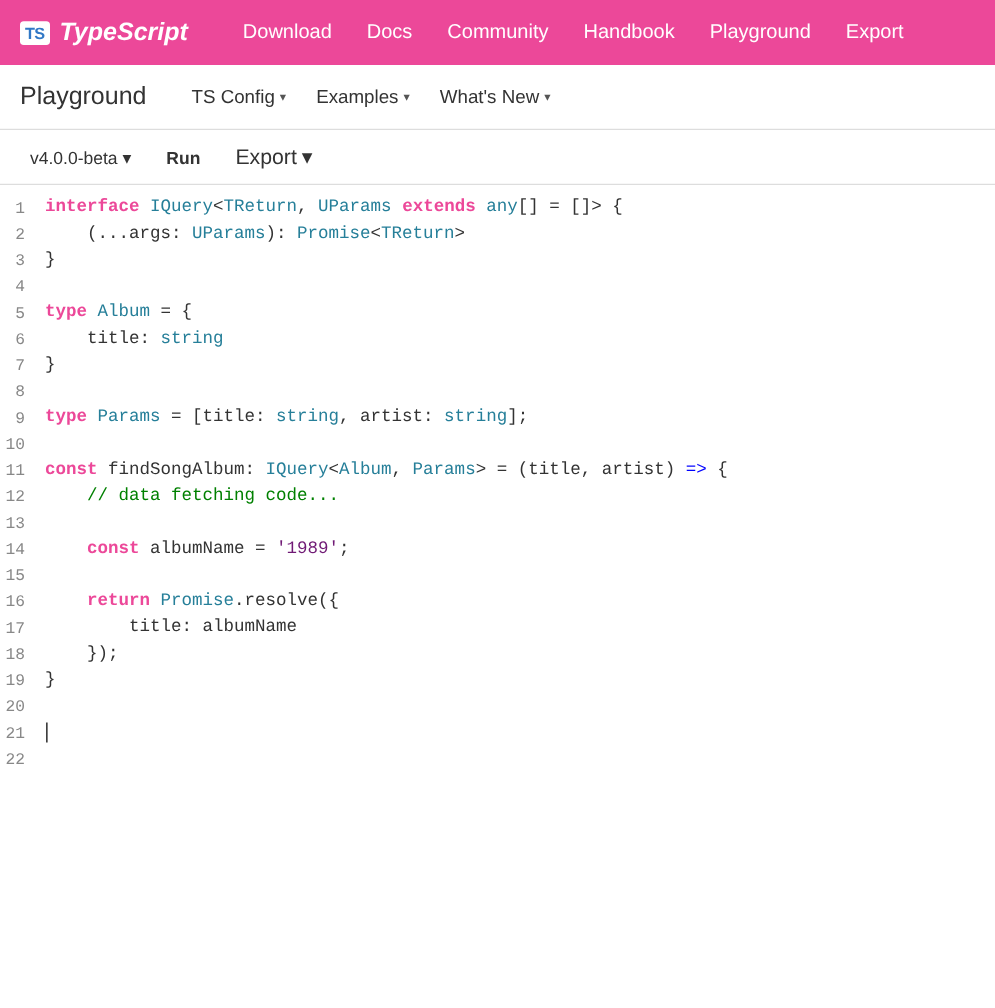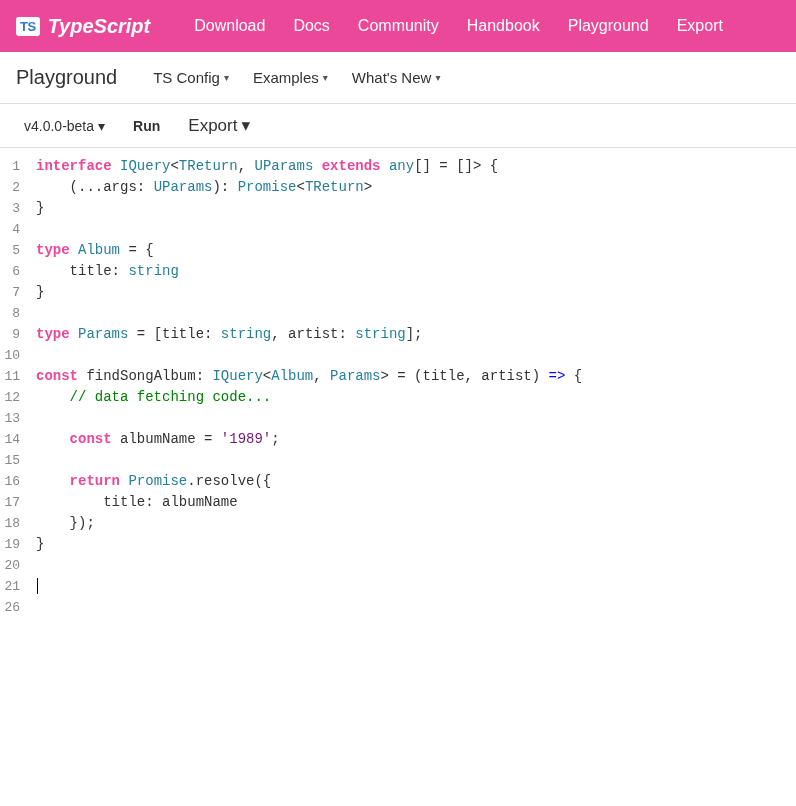--- a/index.html
+++ b/index.html
@@ -320,16 +320,16 @@
     </div>
     <div class="code-line">
       <span class="line-num">20</span>
       <span class="line-code">&nbsp;</span>
     </div>
     <div class="code-line cursor-line">
       <span class="line-num">21</span>
       <span class="line-code"><span class="cursor"></span></span>
     </div>
     <div class="code-line">
-      <span class="line-num">26</span>
+      <span class="line-num">22</span>
       <span class="line-code">&nbsp;</span>
     </div>
   </div>
 
 </body></html>

